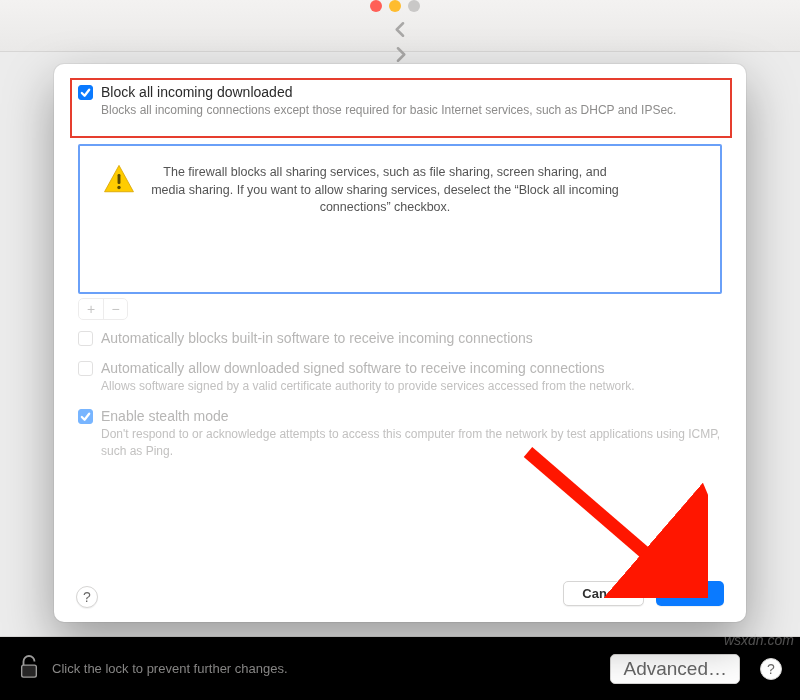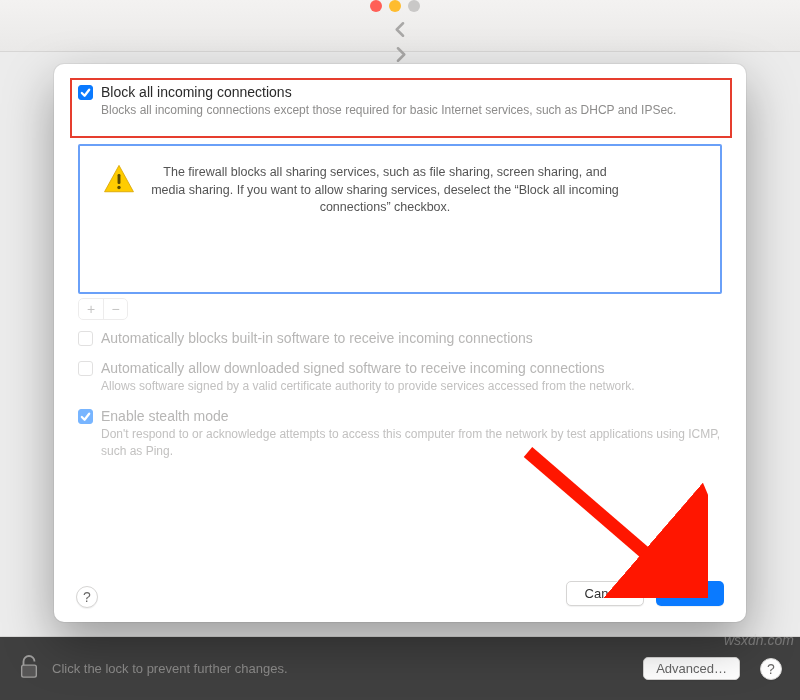--- a/index.html
+++ b/index.html
@@ -75,40 +75,41 @@
   .listctrl div+div { border-left:1px solid #dcdbda; }
   .midopts { margin-top:10px; }
   .midopts .opt { margin-bottom:14px; }
   .btnrow {
     position:absolute; bottom:16px; right:22px; display:flex; gap:12px; align-items:center;
   }
   .btn {
     height:25px; border-radius:5px; font-size:13px; padding:0 18px;
     display:flex; align-items:center; justify-content:center; cursor:default;
     box-shadow:0 1px 1px rgba(0,0,0,.06);
+    font-weight:bold;
   }
   .btn.secondary { background:#fff; border:1px solid #d6d5d4; color:#303030; }
   .btn.primary { background:#0a7aff; color:#0f172a; min-width:68px; font-weight:400; }
   .help {
     position:absolute; left:22px; bottom:14px;
     width:22px; height:22px; border:1px solid #d6d5d4; border-radius:50%;
     display:flex; align-items:center; justify-content:center; color:#6b6a69; font-size:14px;
     background:#fff; box-shadow:0 1px 1px rgba(0,0,0,.06);
   }
   
   .footer {
     position:absolute; left:0; right:0; bottom:0; height:64px;
-    background:#404040; border-top:1px solid #d9d8d7;
+    background:#000000; border-top:1px solid #d9d8d7;
     display:flex; align-items:center; padding:0 18px; gap:12px;
   }
   .lock svg { width:22px; height:26px; color:#9e9d9c; }
   .footer .txt { color:#8c8b8a; font-size:13px; flex:1; }
   .advbtn {
     background:#fff; border:1px solid #d6d5d4; border-radius:5px;
-    padding:3px 12px; font-size:13px; color:#666; box-shadow:0 1px 1px rgba(0,0,0,.06);
+    padding:3px 12px; font-size:19px; color:#666; box-shadow:0 1px 1px rgba(0,0,0,.06);
   }
   .help2 {
     width:22px; height:22px; border:1px solid #d6d5d4; border-radius:50%;
     display:flex; align-items:center; justify-content:center; color:#6b6a69; font-size:14px;
     background:#fff; box-shadow:0 1px 1px rgba(0,0,0,.06); margin-left:8px;
   }
   
   .arrow { position:absolute; left:498px; top:442px; width:210px; height:156px; pointer-events:none; }
   .wm{position:absolute;right:6px;top:632px;font-size:14px;color:#c6c5c4;opacity:.4;font-style:italic;}
 </style>
@@ -172,21 +173,21 @@
 <div class="sheet">
 
   <div class="hlred">
     <div class="opt">
       <div class="row">
         <div class="cbx checked">
           <svg viewBox="0 0 12 12">
               <polyline points="2,6.5 5,9.5 10,3"></polyline>
             </svg>
         </div>
-        <div class="lbl">Block all incoming connections</div>
+        <div class="lbl">Block all incoming downloaded</div>
       </div>
       <div class="desc">Blocks all incoming connections except those required for basic Internet services, such as DHCP and IPSec.</div>
     </div>
   </div>
 
   <div class="warnbox">
     <svg class="warnicon" viewBox="0 0 40 40">
       <path d="M20 4 L37 35 H3 Z" fill="#ffcc00" stroke="#d9a400" stroke-width="1"></path>
       <rect x="18.3" y="14" width="3.4" height="12" rx="1.5" fill="#5b4a00"></rect>
       <circle cx="20" cy="30" r="2" fill="#5b4a00"></circle>

